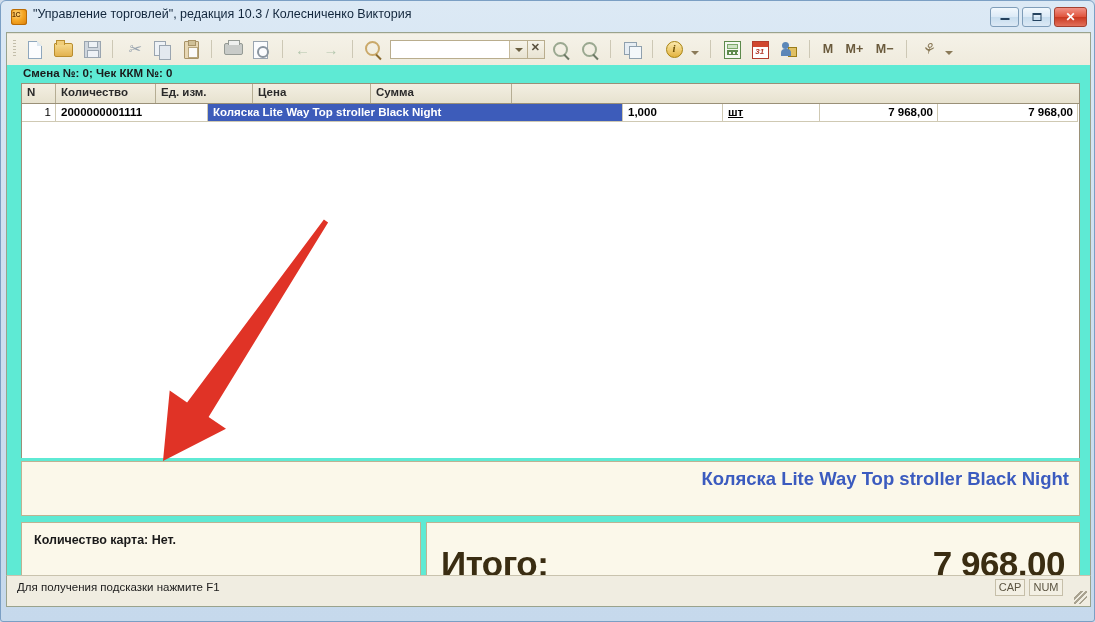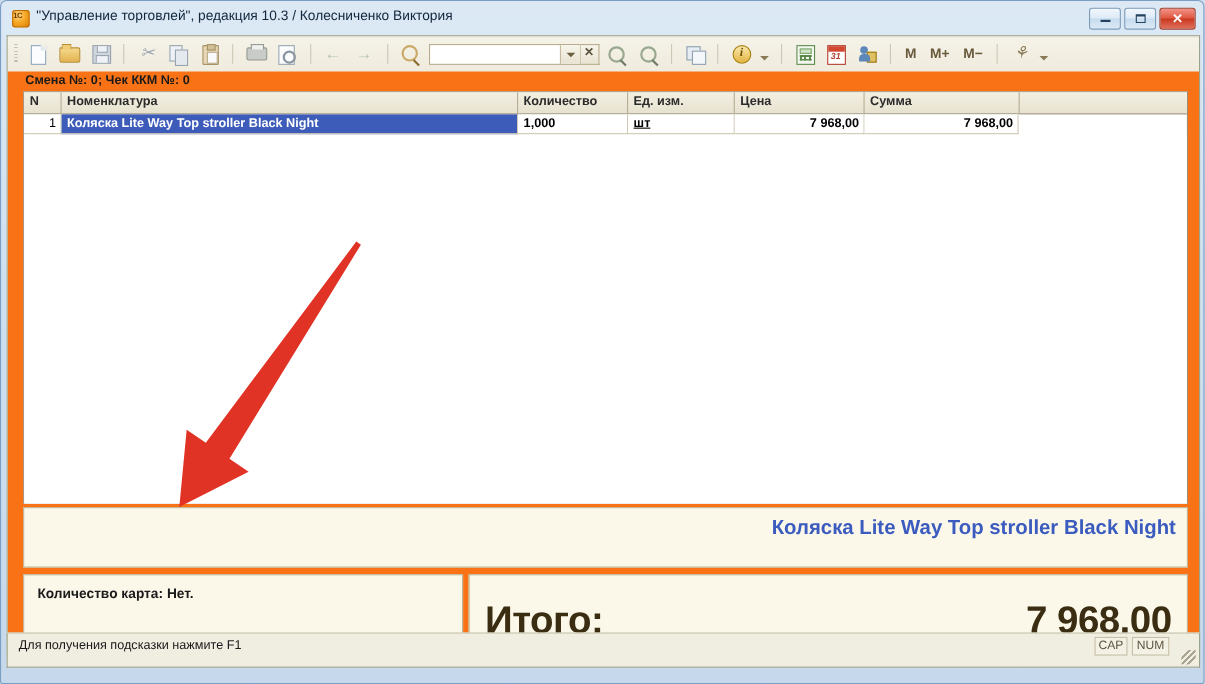--- a/index.html
+++ b/index.html
@@ -168,21 +168,21 @@
     display:inline-block;vertical-align:middle;width:17px;height:19px;margin:4px 0 0 0;
     background:linear-gradient(to bottom,#f7f4ea,#e8e3d2);border:1px solid #b9ad8d;border-left:none;
     box-sizing:border-box;position:relative;
   }
   #tb-clear::after{
     content:"\2715";position:absolute;left:3px;top:0px;font-size:11px;color:#5b5240;font-weight:bold;
   }
 
   
   #form{
-    position:relative;height:511px;background:#f97316;
+    position:relative;height:511px;background:#5eead4;
     padding:0 12px;box-sizing:border-box;
   }
   #shift-label{
     position:absolute;left:16px;top:2px;font-size:11.5px;font-weight:bold;color:#1a1a1a;
   }
   
   #grid{
     position:absolute;left:14px;top:18px;width:1059px;height:375px;
     background:#fff;border:1px solid #9a9078;box-sizing:border-box;
   }
@@ -369,29 +369,29 @@
       <span class="tbarrow"></span>
     </div>
 
     <div id="form">
 
       <div id="shift-label">Смена №: 0; Чек ККМ №: 0</div>
 
       <div id="grid">
         <div id="grid-head">
           <div class="hcell h-n">N</div>
-          <div class="hcell h-nom">Номенклатура</div>
           <div class="hcell h-qty">Количество</div>
           <div class="hcell h-unit">Ед. изм.</div>
           <div class="hcell h-price">Цена</div>
           <div class="hcell h-sum">Сумма</div>
         </div>
         <div id="grid-body">
           <div class="row selected">
             <div class="cell idx c-n">1</div>
+            <div class="cell barcode c-bc">2000000001111</div>
             <div class="cell name c-nom">Коляска Lite Way Top stroller Black Night</div>
             <div class="cell qty c-qty">1,000</div>
             <div class="cell unit c-unit">шт</div>
             <div class="cell price c-price">7 968,00</div>
             <div class="cell sum c-sum">7 968,00</div>
           </div>
           <div id="grid-fill"></div>
         </div>
       </div>
 

